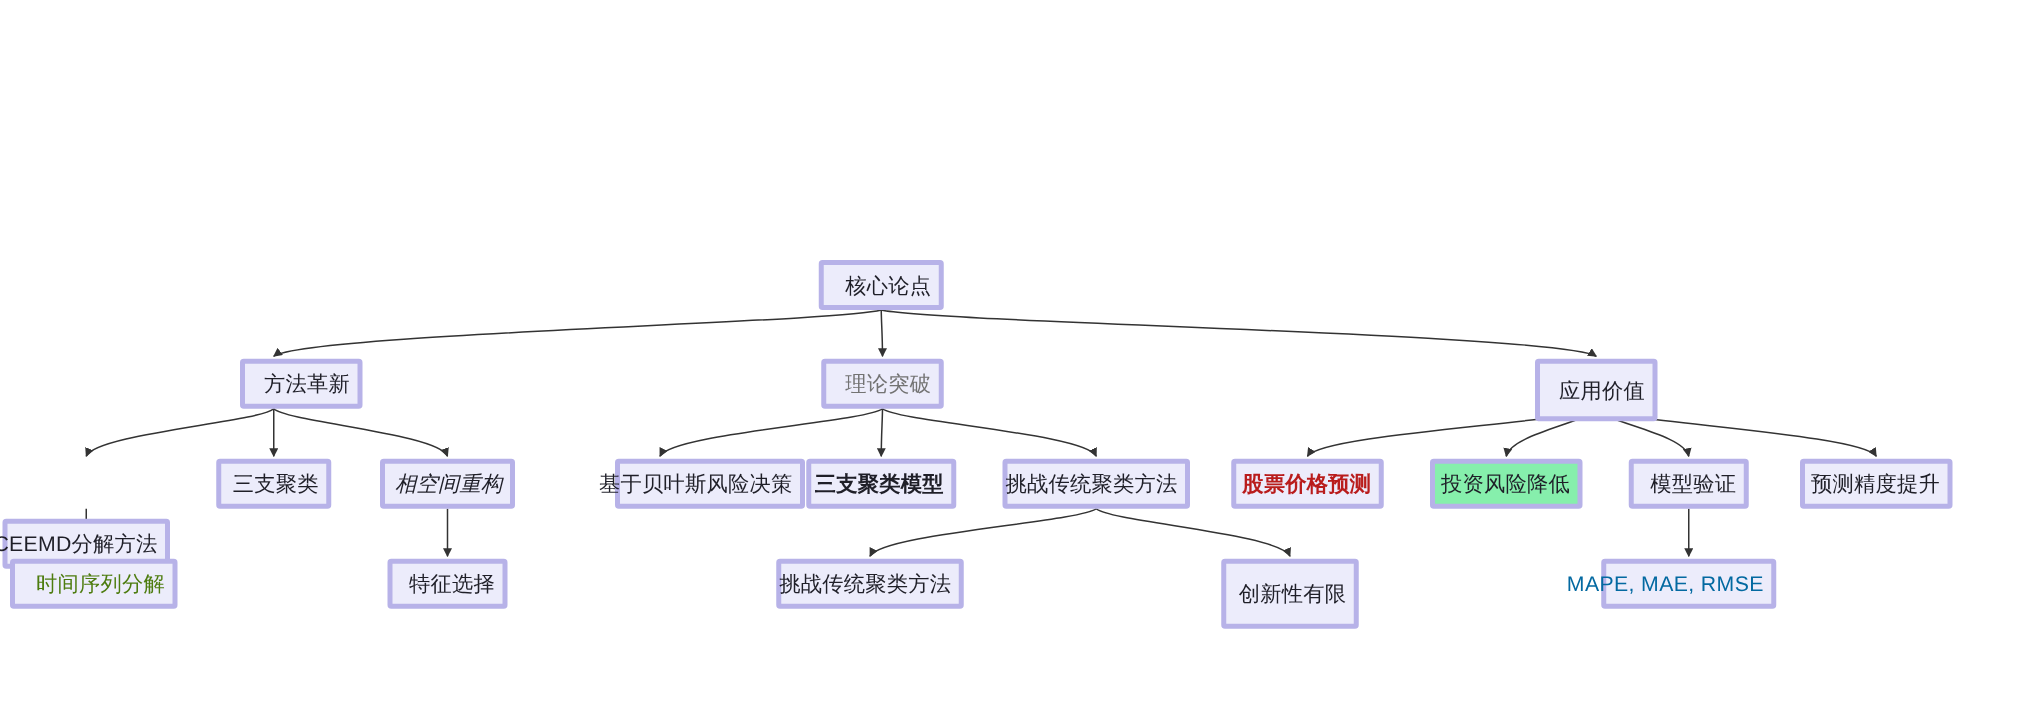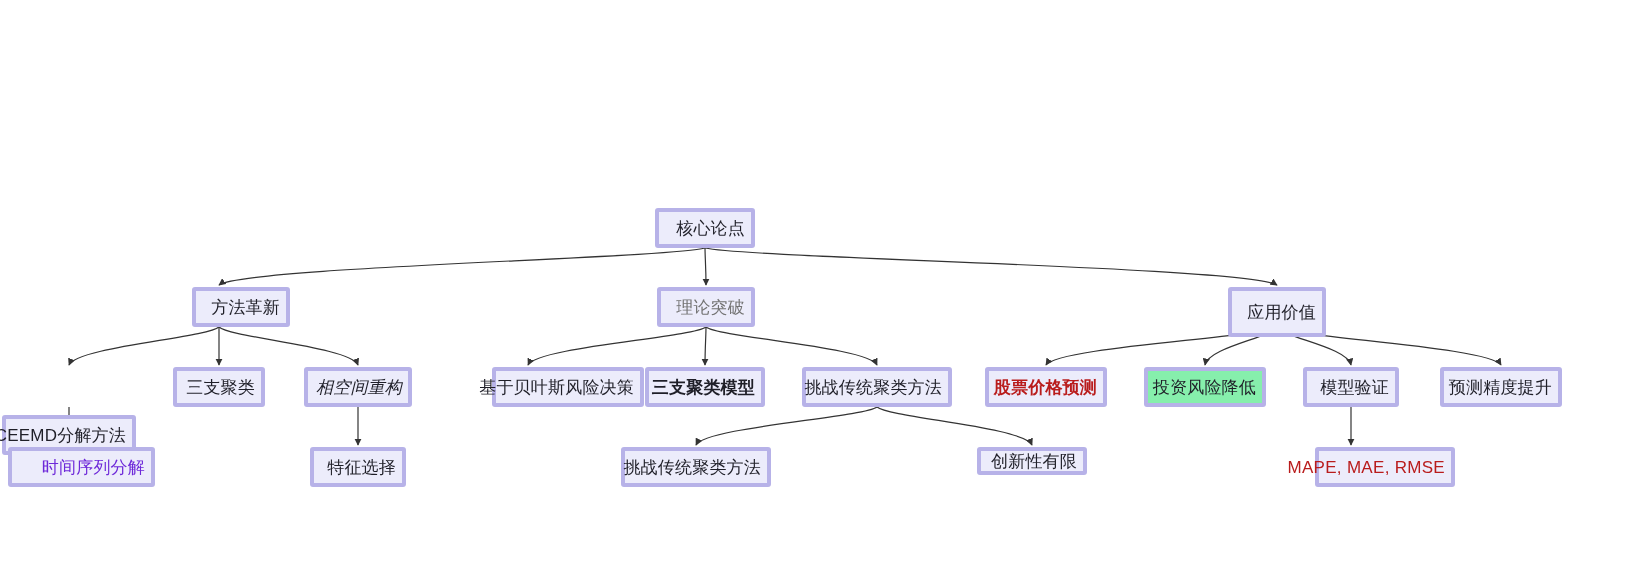--- a/index.html
+++ b/index.html
@@ -115,29 +115,29 @@
       </div>
       <div class="node" style="left: 1144px; top: 367px; width: 122px; height: 40px; background: #86efac; border-color: rgb(183, 178, 232); color: rgb(31, 31, 40);">
         <span class="node-label">投资风险降低</span>
       </div>
       <div class="node" style="left: 1303px; top: 367px; width: 96px; height: 40px; background: rgb(236, 236, 251); border-color: rgb(183, 178, 232); color: rgb(31, 31, 40);">
         <span class="node-label">模型验证</span>
       </div>
       <div class="node" style="left: 1440px; top: 367px; width: 122px; height: 40px; background: rgb(236, 236, 251); border-color: rgb(183, 178, 232); color: rgb(31, 31, 40);">
         <span class="node-label">预测精度提升</span>
       </div>
-      <div class="node" style="left: 8px; top: 447px; width: 147px; height: 40px; background: rgb(236, 236, 251); border-color: rgb(183, 178, 232); color: #6d28d9;">
+      <div class="node" style="left: 8px; top: 447px; width: 134px; height: 40px; background: rgb(236, 236, 251); border-color: rgb(183, 178, 232); color: #4d7c0f;">
         <span class="node-label">时间序列分解</span>
       </div>
       <div class="node" style="left: 310px; top: 447px; width: 96px; height: 40px; background: rgb(236, 236, 251); border-color: rgb(183, 178, 232); color: rgb(31, 31, 40);">
         <span class="node-label">特征选择</span>
       </div>
       <div class="node" style="left: 621px; top: 447px; width: 150px; height: 40px; background: rgb(236, 236, 251); border-color: rgb(183, 178, 232); color: rgb(31, 31, 40);">
         <span class="node-label">挑战传统聚类方法</span>
       </div>
-      <div class="node" style="left: 977px; top: 447px; width: 110px; height: 28px; background: rgb(236, 236, 251); border-color: rgb(183, 178, 232); color: rgb(31, 31, 40);">
+      <div class="node" style="left: 977px; top: 447px; width: 110px; height: 56px; background: rgb(236, 236, 251); border-color: rgb(183, 178, 232); color: rgb(31, 31, 40);">
         <span class="node-label">创新性有限</span>
       </div>
-      <div class="node latin" style="left: 1281px; top: 447px; width: 140px; height: 40px; background: rgb(236, 236, 251); border-color: rgb(183, 178, 232); color: #b91c1c; margin-left: 34px;">
+      <div class="node latin" style="left: 1281px; top: 447px; width: 140px; height: 40px; background: rgb(236, 236, 251); border-color: rgb(183, 178, 232); color: #0369a1;">
         <span class="node-label">MAPE, MAE, RMSE</span>
       </div>
     </div>
 </div>
 
 </body></html>

